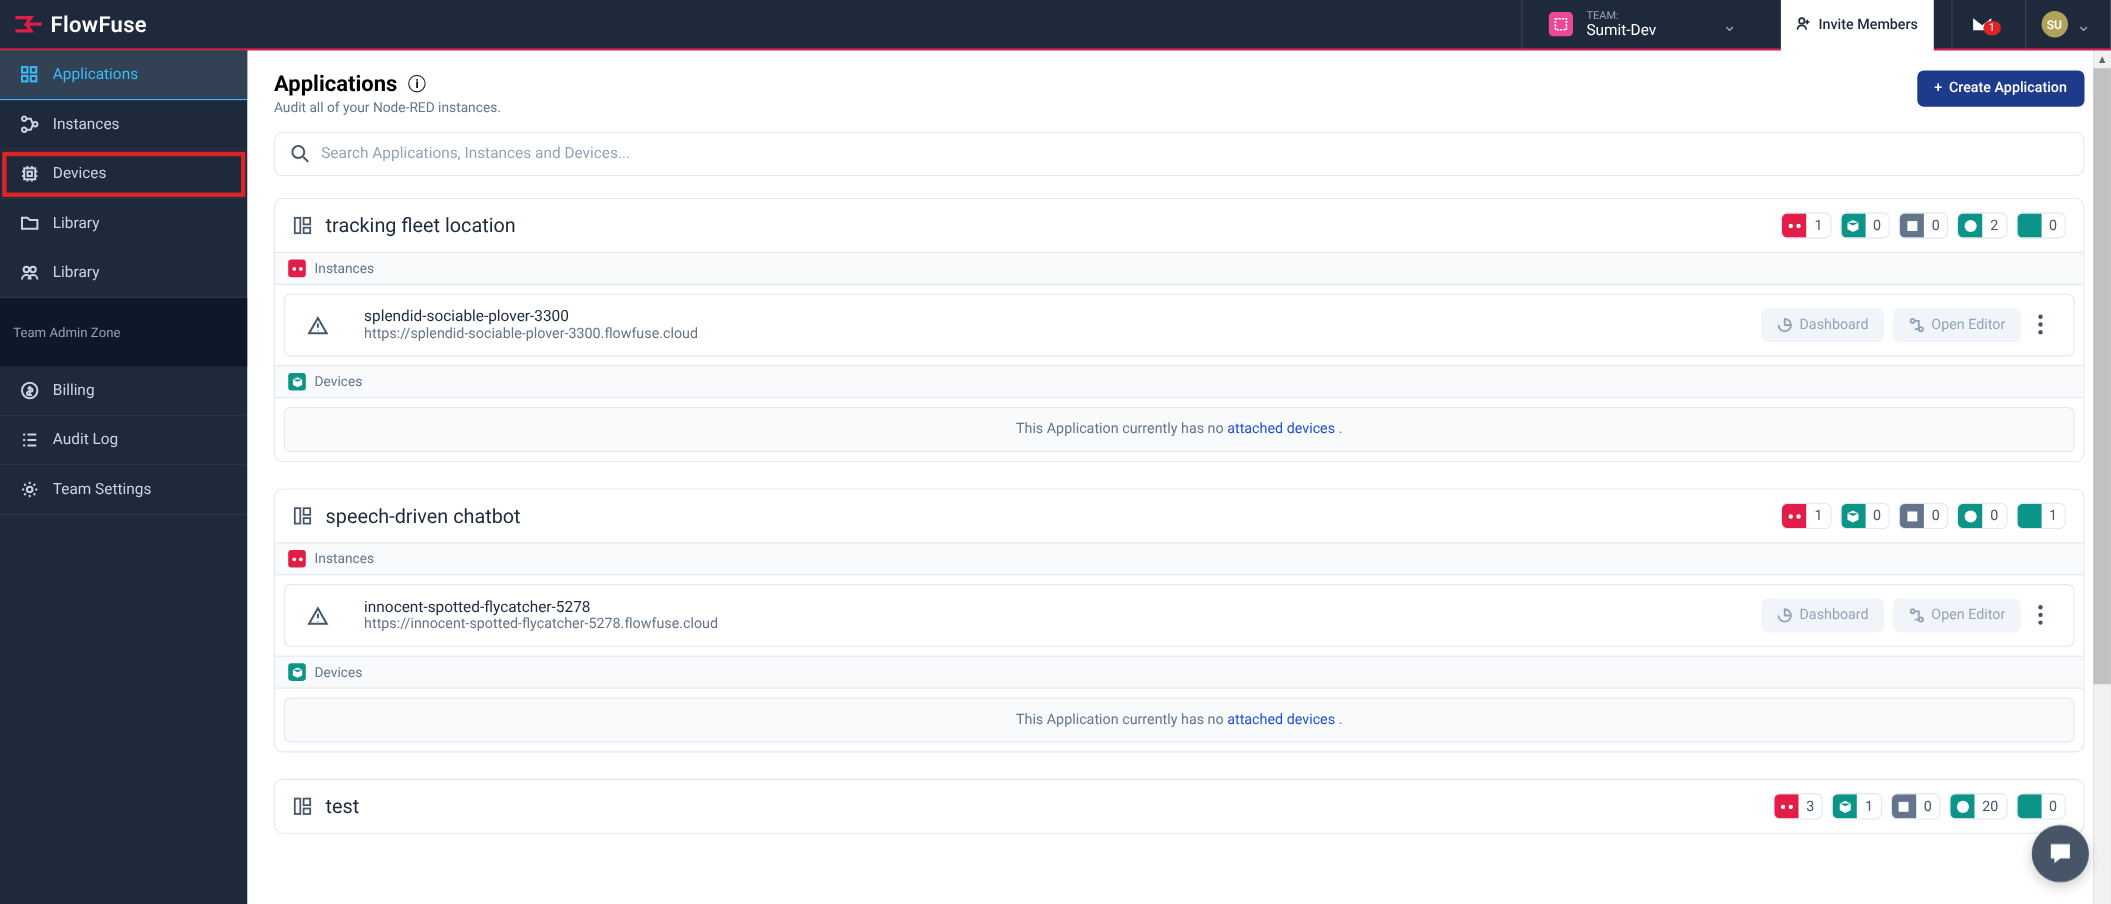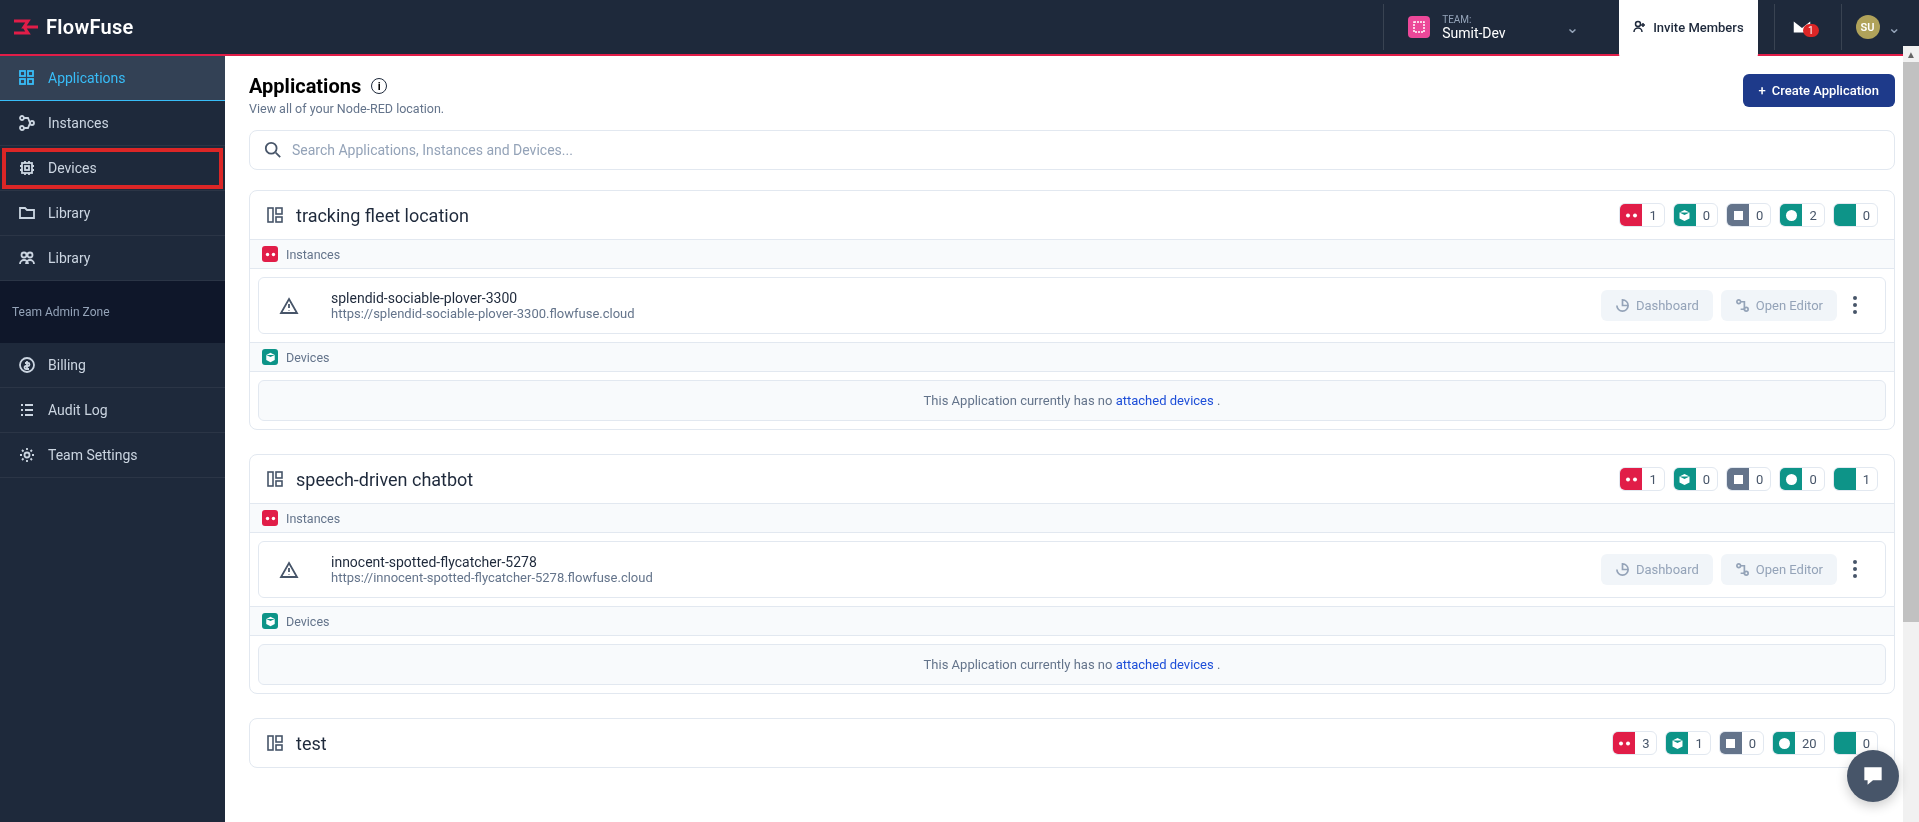--- a/index.html
+++ b/index.html
@@ -1,17 +1,17 @@
 <!DOCTYPE html>
 <html><head>
 <meta charset="utf-8">
 <style>
 * { margin:0; padding:0; box-sizing:border-box; font-family:-apple-system,BlinkMacSystemFont,"Segoe UI",Roboto,sans-serif; }
 body { background:#fff; width:1919px; height:822px; overflow:hidden; position:relative; }
-.topbar { height:56px; background:#1e293b; border-bottom:2px solid #e11d48; display:flex; align-items:center; justify-content:space-between; padding:0 0 0 12px; }
+.topbar { height:46px; background:#1e293b; border-bottom:2px solid #e11d48; display:flex; align-items:center; justify-content:space-between; padding:0 0 0 12px; }
 .logo { display:flex; align-items:center; gap:8px; }
 .logo-mark { width:26px; height:22px; }
 .logo-text { color:#fff; font-size:20px; font-weight:600; letter-spacing:.3px; }
 .topbar-right { display:flex; align-items:stretch; height:46px; }
 .team-switch { display:flex; align-items:center; gap:12px; padding:0 24px; border-left:1px solid rgba(255,255,255,.12); cursor:pointer; min-width:220px; }
 .team-icon { width:22px; height:22px; background:#ec4899; border-radius:4px; display:flex; align-items:center; justify-content:center; }
 .team-icon svg{width:14px;height:14px;stroke:#fff;}
 .team-text .lbl { color:#94a3b8; font-size:10px; text-transform:uppercase; }
 .team-text .nm { color:#fff; font-size:14px; }
 .chev { color:#94a3b8; margin-left:auto; }
@@ -180,21 +180,21 @@
     </div>
   </div>
 
   <div class="main">
     <div class="pg-head">
       <div>
         <div class="pg-title">
           <span>Applications</span>
           <span class="info-icn">i</span>
         </div>
-        <div class="pg-sub">View all of your Node-RED location.</div>
+        <div class="pg-sub">Audit all of your Node-RED instances.</div>
       </div>
       <button class="create-btn">
         <span>+</span>
         <span>Create Application</span>
       </button>
     </div>
     <div class="search-wrap">
       <svg viewBox="0 0 20 20">
           <circle cx="8" cy="8" r="6"></circle>
           <path d="M13 13l5 5"></path>

